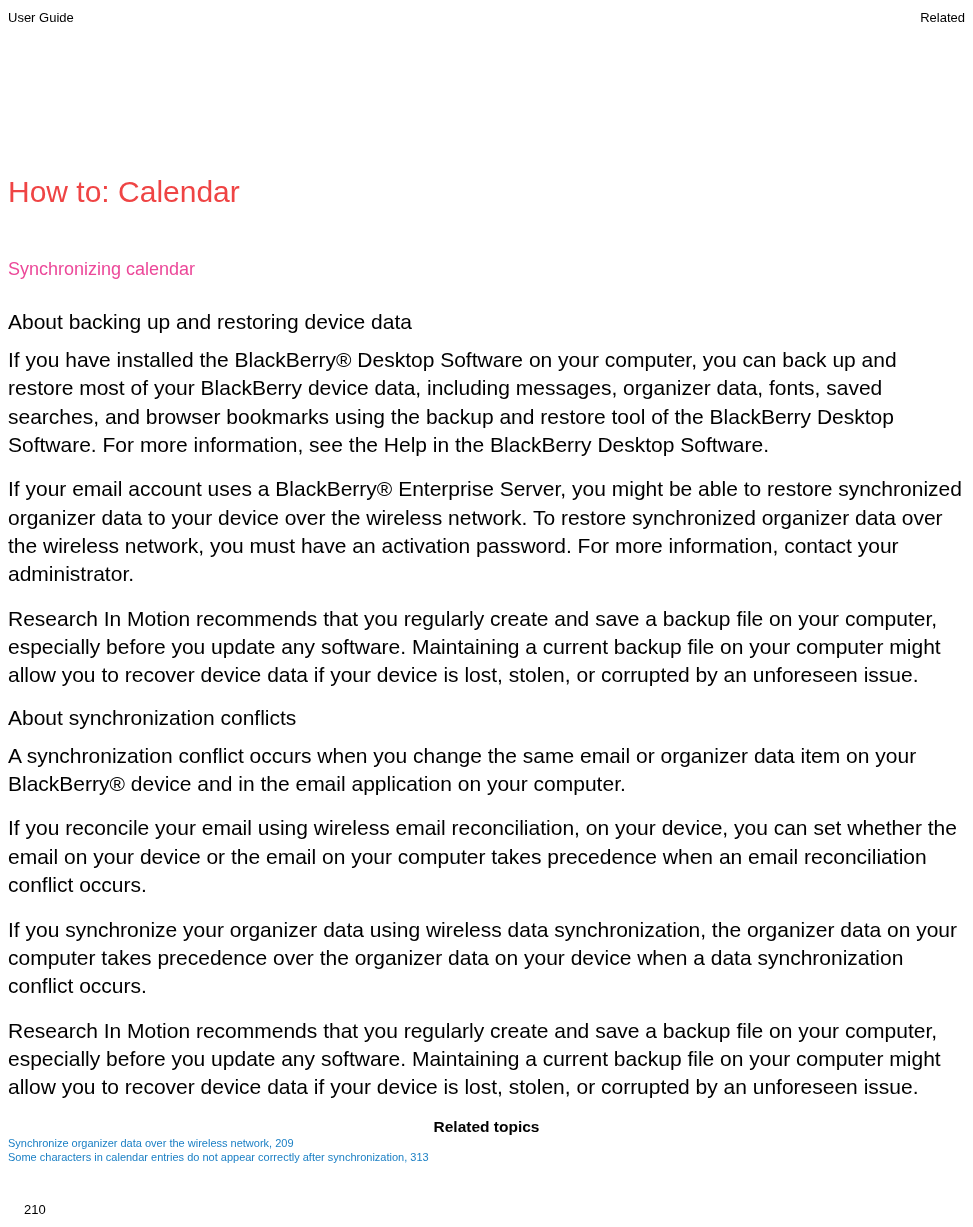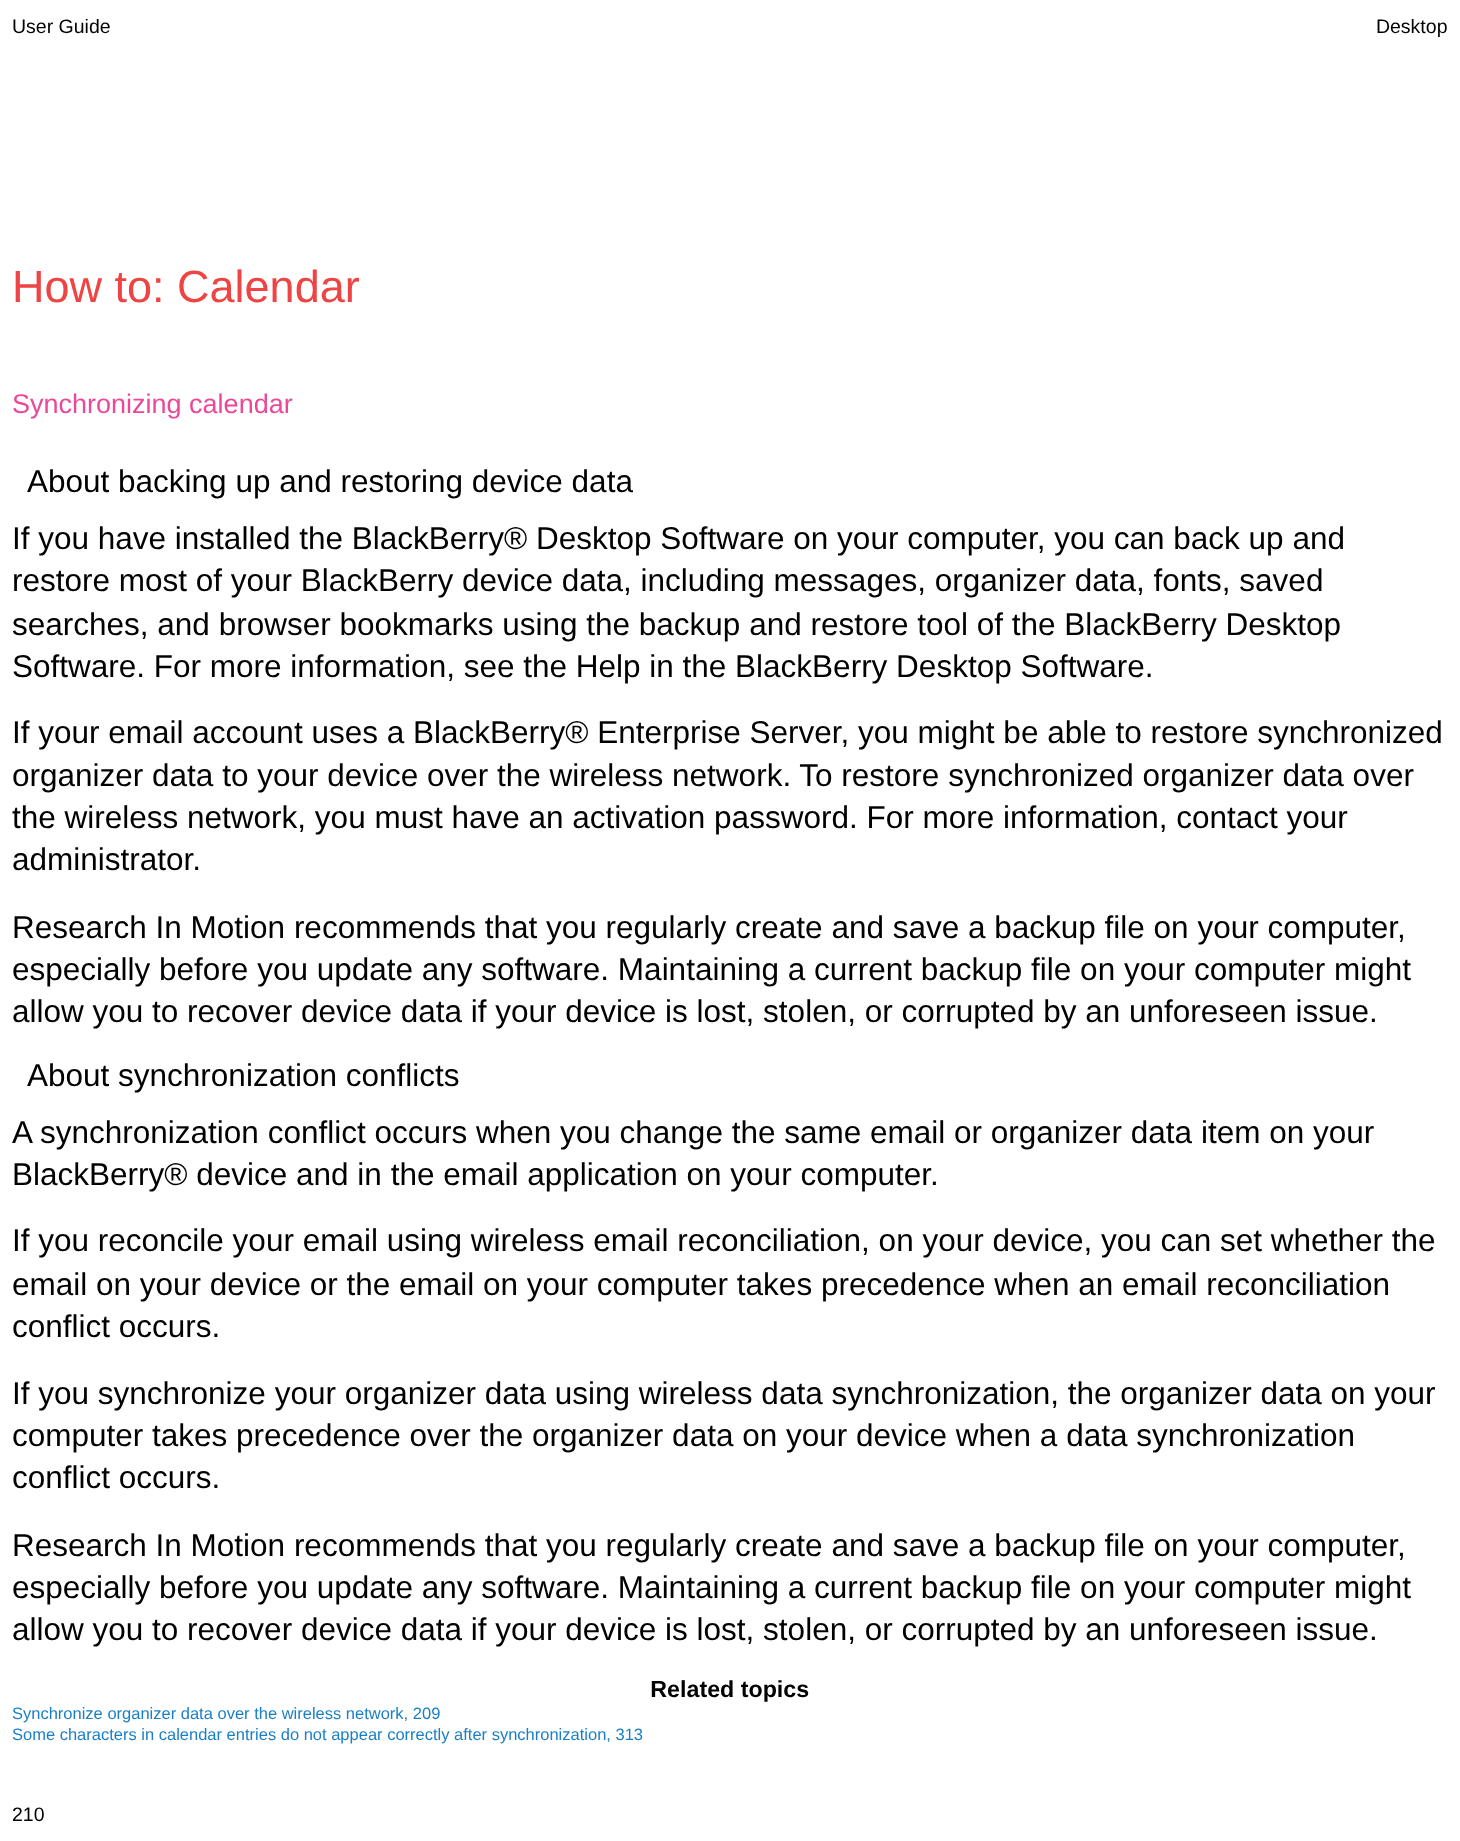--- a/index.html
+++ b/index.html
@@ -35,21 +35,20 @@
       font-weight: 400;
       margin-bottom: 30px;
       margin-top: 20px;
     }
     .h3 {
       font-size: 21px;
       color: #000;
       font-weight: 400;
       margin-bottom: 12px;
       margin-top: 8px;
-      margin-left: 10px;
     }
     .body-text {
       font-size: 21px;
       line-height: 1.35;
       margin-bottom: 16px;
       color: #000;
     }
     .related-label {
       font-size: 15.5px;
       font-weight: bold;
@@ -58,30 +57,30 @@
     }
     .link {
       font-size: 11px;
       color: #1a7fc4;
       line-height: 1.35;
       display: block;
     }
     .page-number {
       position: absolute;
       bottom: 10px;
-      left: 8px;
+      left: 24px;
       font-size: 13px;
     }
   </style>
 </head>
 <body>
 
 <div class="header">
   <span>User Guide</span>
-  <span>Desktop</span>
+  <span>Related</span>
 </div>
 
 <h1 class="h1">How to: Calendar</h1>
 
 <h2 class="h2">Synchronizing calendar</h2>
 
 <h3 class="h3">About backing up and restoring device data</h3>
 <p class="body-text">If you have installed the BlackBerry® Desktop Software on your computer, you can back up and restore most of your BlackBerry device data, including messages, organizer data, fonts, saved searches, and browser bookmarks using the backup and restore tool of the BlackBerry Desktop Software. For more information, see the Help in the BlackBerry Desktop Software.</p>
 <p class="body-text">If your email account uses a BlackBerry® Enterprise Server, you might be able to restore synchronized organizer data to your device over the wireless network. To restore synchronized organizer data over the wireless network, you must have an activation password. For more information, contact your administrator.</p>
 <p class="body-text">Research In Motion recommends that you regularly create and save a backup file on your computer, especially before you update any software. Maintaining a current backup file on your computer might allow you to recover device data if your device is lost, stolen, or corrupted by an unforeseen issue.</p>

